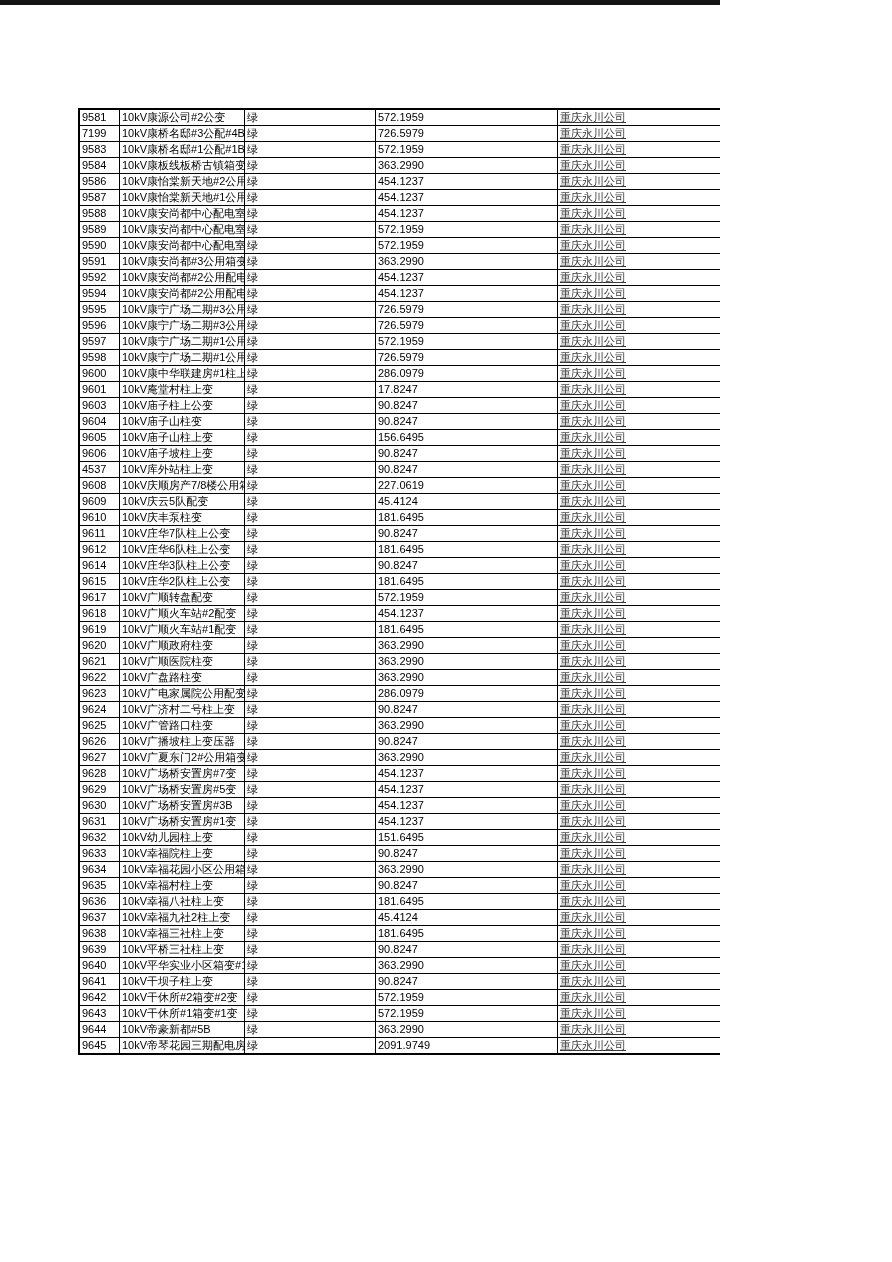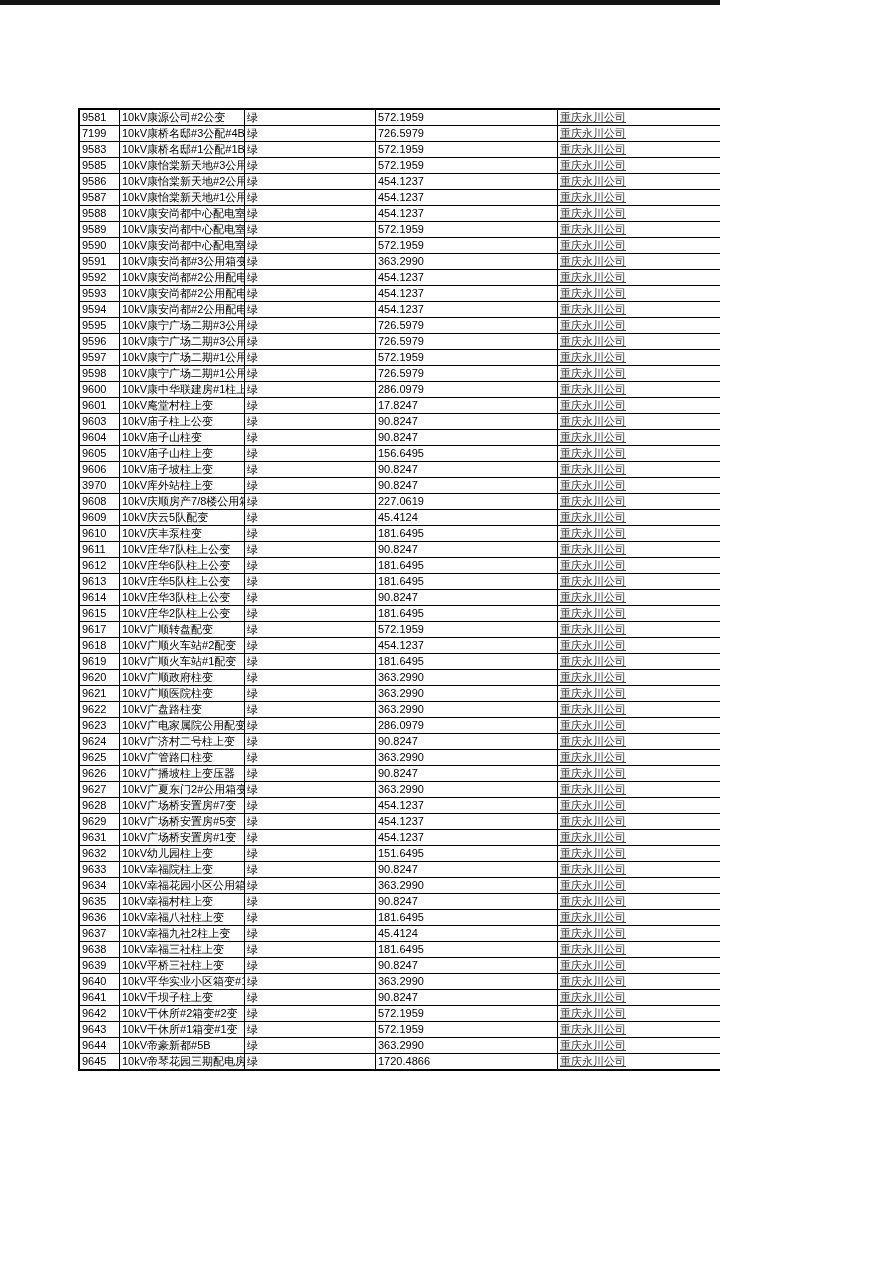--- a/index.html
+++ b/index.html
@@ -76,24 +76,24 @@
           <td class="c-company"><span class="company-link">重庆永川公司</span></td>
         </tr>
         <tr>
           <td class="c-id">9583</td>
           <td class="c-name">10kV康桥名邸#1公配#1B</td>
           <td class="c-status">绿</td>
           <td class="c-value">572.1959</td>
           <td class="c-company"><span class="company-link">重庆永川公司</span></td>
         </tr>
         <tr>
-          <td class="c-id">9585</td>
-          <td class="c-name">10kV康怡棠新天地#3公用</td>
-          <td class="c-status">绿</td>
-          <td class="c-value">572.1959</td>
+          <td class="c-id">9584</td>
+          <td class="c-name">10kV康板线板桥古镇箱变</td>
+          <td class="c-status">绿</td>
+          <td class="c-value">363.2990</td>
           <td class="c-company"><span class="company-link">重庆永川公司</span></td>
         </tr>
         <tr>
           <td class="c-id">9586</td>
           <td class="c-name">10kV康怡棠新天地#2公用</td>
           <td class="c-status">绿</td>
           <td class="c-value">454.1237</td>
           <td class="c-company"><span class="company-link">重庆永川公司</span></td>
         </tr>
         <tr>
@@ -132,27 +132,20 @@
           <td class="c-company"><span class="company-link">重庆永川公司</span></td>
         </tr>
         <tr>
           <td class="c-id">9592</td>
           <td class="c-name">10kV康安尚都#2公用配电</td>
           <td class="c-status">绿</td>
           <td class="c-value">454.1237</td>
           <td class="c-company"><span class="company-link">重庆永川公司</span></td>
         </tr>
         <tr>
-          <td class="c-id">9593</td>
-          <td class="c-name">10kV康安尚都#2公用配电</td>
-          <td class="c-status">绿</td>
-          <td class="c-value">454.1237</td>
-          <td class="c-company"><span class="company-link">重庆永川公司</span></td>
-        </tr>
-        <tr>
           <td class="c-id">9594</td>
           <td class="c-name">10kV康安尚都#2公用配电</td>
           <td class="c-status">绿</td>
           <td class="c-value">454.1237</td>
           <td class="c-company"><span class="company-link">重庆永川公司</span></td>
         </tr>
         <tr>
           <td class="c-id">9595</td>
           <td class="c-name">10kV康宁广场二期#3公用</td>
           <td class="c-status">绿</td>
@@ -216,21 +209,21 @@
           <td class="c-company"><span class="company-link">重庆永川公司</span></td>
         </tr>
         <tr>
           <td class="c-id">9606</td>
           <td class="c-name">10kV庙子坡柱上变</td>
           <td class="c-status">绿</td>
           <td class="c-value">90.8247</td>
           <td class="c-company"><span class="company-link">重庆永川公司</span></td>
         </tr>
         <tr>
-          <td class="c-id">3970</td>
+          <td class="c-id">4537</td>
           <td class="c-name">10kV库外站柱上变</td>
           <td class="c-status">绿</td>
           <td class="c-value">90.8247</td>
           <td class="c-company"><span class="company-link">重庆永川公司</span></td>
         </tr>
         <tr>
           <td class="c-id">9608</td>
           <td class="c-name">10kV庆顺房产7/8楼公用箱</td>
           <td class="c-status">绿</td>
           <td class="c-value">227.0619</td>
@@ -258,27 +251,20 @@
           <td class="c-company"><span class="company-link">重庆永川公司</span></td>
         </tr>
         <tr>
           <td class="c-id">9612</td>
           <td class="c-name">10kV庄华6队柱上公变</td>
           <td class="c-status">绿</td>
           <td class="c-value">181.6495</td>
           <td class="c-company"><span class="company-link">重庆永川公司</span></td>
         </tr>
         <tr>
-          <td class="c-id">9613</td>
-          <td class="c-name">10kV庄华5队柱上公变</td>
-          <td class="c-status">绿</td>
-          <td class="c-value">181.6495</td>
-          <td class="c-company"><span class="company-link">重庆永川公司</span></td>
-        </tr>
-        <tr>
           <td class="c-id">9614</td>
           <td class="c-name">10kV庄华3队柱上公变</td>
           <td class="c-status">绿</td>
           <td class="c-value">90.8247</td>
           <td class="c-company"><span class="company-link">重庆永川公司</span></td>
         </tr>
         <tr>
           <td class="c-id">9615</td>
           <td class="c-name">10kV庄华2队柱上公变</td>
           <td class="c-status">绿</td>
@@ -370,20 +356,27 @@
           <td class="c-company"><span class="company-link">重庆永川公司</span></td>
         </tr>
         <tr>
           <td class="c-id">9629</td>
           <td class="c-name">10kV广场桥安置房#5变</td>
           <td class="c-status">绿</td>
           <td class="c-value">454.1237</td>
           <td class="c-company"><span class="company-link">重庆永川公司</span></td>
         </tr>
         <tr>
+          <td class="c-id">9630</td>
+          <td class="c-name">10kV广场桥安置房#3B</td>
+          <td class="c-status">绿</td>
+          <td class="c-value">454.1237</td>
+          <td class="c-company"><span class="company-link">重庆永川公司</span></td>
+        </tr>
+        <tr>
           <td class="c-id">9631</td>
           <td class="c-name">10kV广场桥安置房#1变</td>
           <td class="c-status">绿</td>
           <td class="c-value">454.1237</td>
           <td class="c-company"><span class="company-link">重庆永川公司</span></td>
         </tr>
         <tr>
           <td class="c-id">9632</td>
           <td class="c-name">10kV幼儿园柱上变</td>
           <td class="c-status">绿</td>
@@ -471,18 +464,18 @@
           <td class="c-id">9644</td>
           <td class="c-name">10kV帝豪新都#5B</td>
           <td class="c-status">绿</td>
           <td class="c-value">363.2990</td>
           <td class="c-company"><span class="company-link">重庆永川公司</span></td>
         </tr>
         <tr>
           <td class="c-id">9645</td>
           <td class="c-name">10kV帝琴花园三期配电房</td>
           <td class="c-status">绿</td>
-          <td class="c-value">1720.4866</td>
+          <td class="c-value">2091.9749</td>
           <td class="c-company"><span class="company-link">重庆永川公司</span></td>
         </tr>
       </tbody>
   </table>
 </div>
 
 </body></html>

